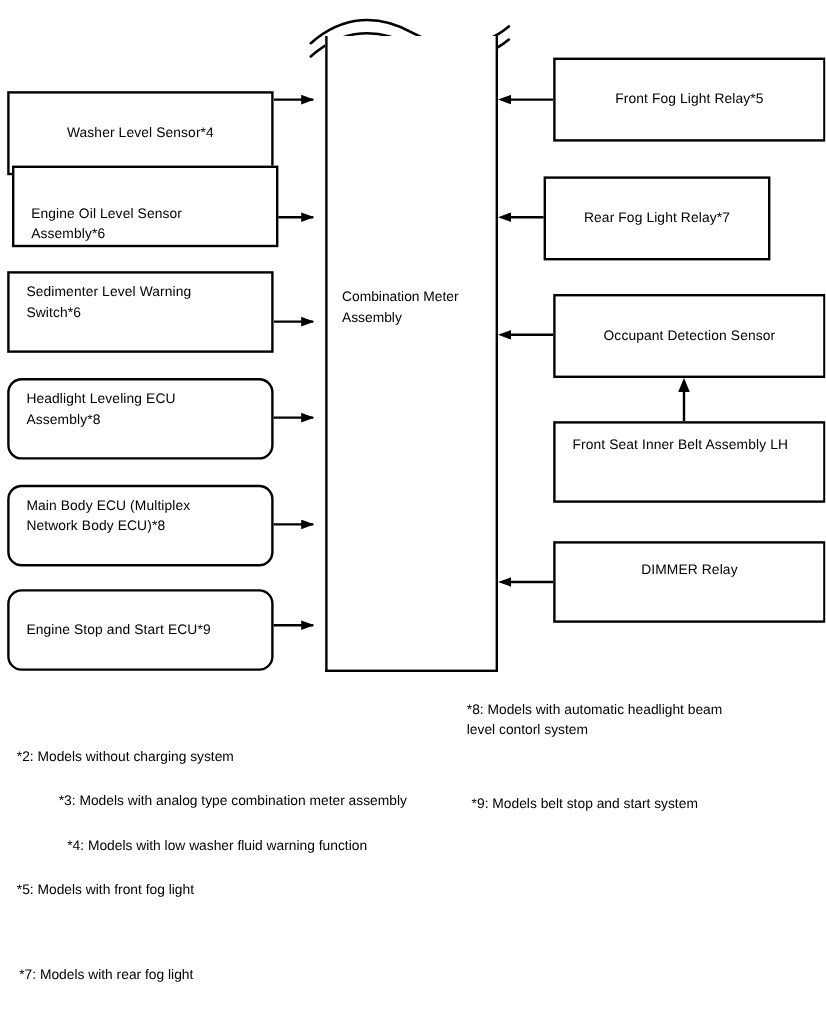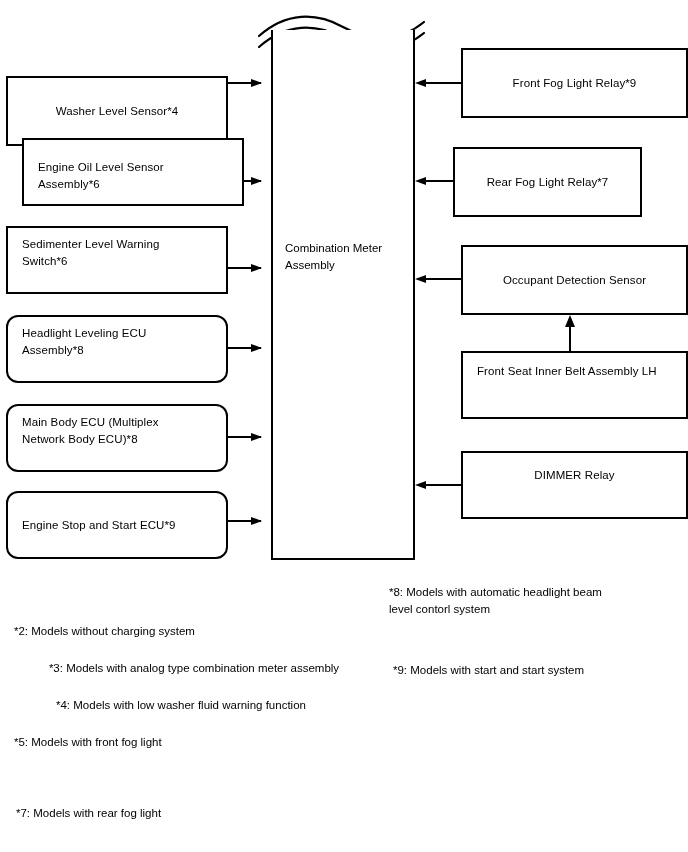--- a/index.html
+++ b/index.html
@@ -129,21 +129,21 @@
   </svg>
 
   <div id="center-column"></div>
   <div id="center-label">Combination Meter
 Assembly</div>
 
   <div class="node centered" style="left:6px; top:48px; width:222px; height:70px;margin-top:28px;">
     <span class="node-label">Washer Level Sensor*4</span>
   </div>
 
-  <div class="node lefted" style="left:22px; top:138px; width:222px; height:68px; align-items:center; padding-top:8px;">
+  <div class="node lefted" style="left:10px; top:138px; width:222px; height:68px; align-items:flex-end; padding-top:8px;">
     <span class="node-label">Engine Oil Level Sensor
 Assembly*6</span>
   </div>
 
   <div class="node lefted" style="left:6px; top:226px; width:222px; height:68px; align-items:flex-start; padding-top:8px;">
     <span class="node-label">Sedimenter Level Warning
 Switch*6</span>
   </div>
 
   <div class="node lefted rounded" style="left:6px; top:315px; width:222px; height:68px; align-items:flex-start; padding-top:8px;">
@@ -154,21 +154,21 @@
   <div class="node lefted rounded" style="left:6px; top:404px; width:222px; height:68px; align-items:flex-start; padding-top:8px;">
     <span class="node-label">Main Body ECU (Multiplex
 Network Body ECU)*8</span>
   </div>
 
   <div class="node lefted rounded" style="left:6px; top:491px; width:222px; height:68px; align-items:center;">
     <span class="node-label">Engine Stop and Start ECU*9</span>
   </div>
 
   <div class="node centered" style="left:461px; top:48px; width:227px; height:70px;">
-    <span class="node-label">Front Fog Light Relay*9</span>
+    <span class="node-label">Front Fog Light Relay*5</span>
   </div>
 
   <div class="node centered" style="left:453px; top:147px; width:189px; height:70px;">
     <span class="node-label">Rear Fog Light Relay*7</span>
   </div>
 
   <div class="node centered" style="left:461px; top:245px; width:227px; height:70px;">
     <span class="node-label">Occupant Detection Sensor</span>
   </div>
 
@@ -181,15 +181,15 @@
   </div>
 
   <div class="footnote" style="left:14px; top:623px; width:360px;">*2: Models without charging system</div>
   <div class="footnote" style="left:14px; top:660px; width:360px;text-align:center;">*3: Models with analog type combination meter assembly</div>
   <div class="footnote" style="left:14px; top:697px; width:360px;margin-left:42px;">*4: Models with low washer fluid warning function</div>
   <div class="footnote" style="left:14px; top:734px; width:360px;">*5: Models with front fog light</div>
   <div class="footnote" style="left:16px; top:805px; width:360px;">*7: Models with rear fog light</div>
 
   <div class="footnote" style="left:389px; top:584px; width:290px;">*8: Models with automatic headlight beam
 level contorl system</div>
-  <div class="footnote" style="left:393px; top:662px; width:290px;">*9: Models with start and start system</div>
+  <div class="footnote" style="left:393px; top:662px; width:290px;">*9: Models belt stop and start system</div>
 
 </div>
 
 </body></html>

